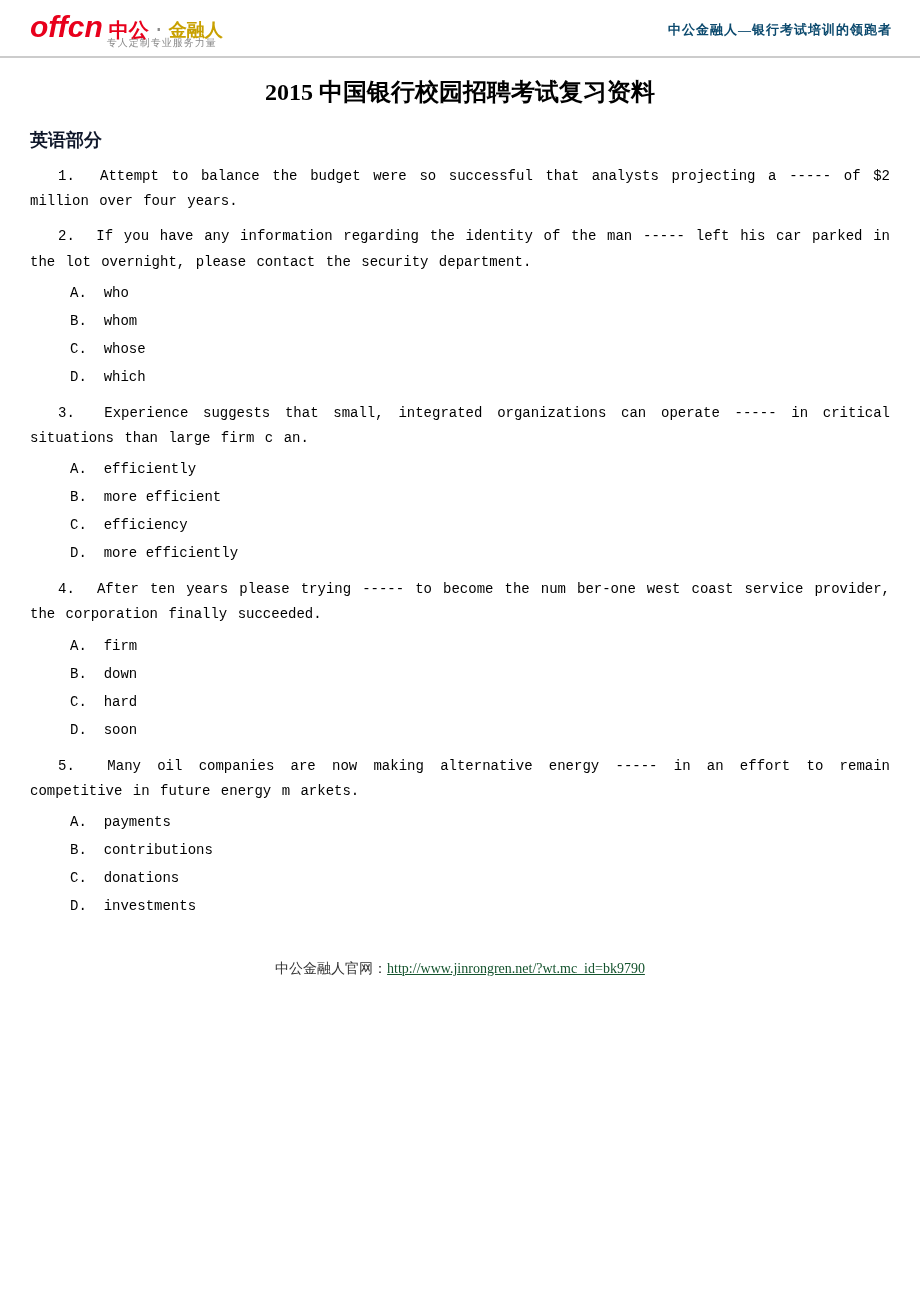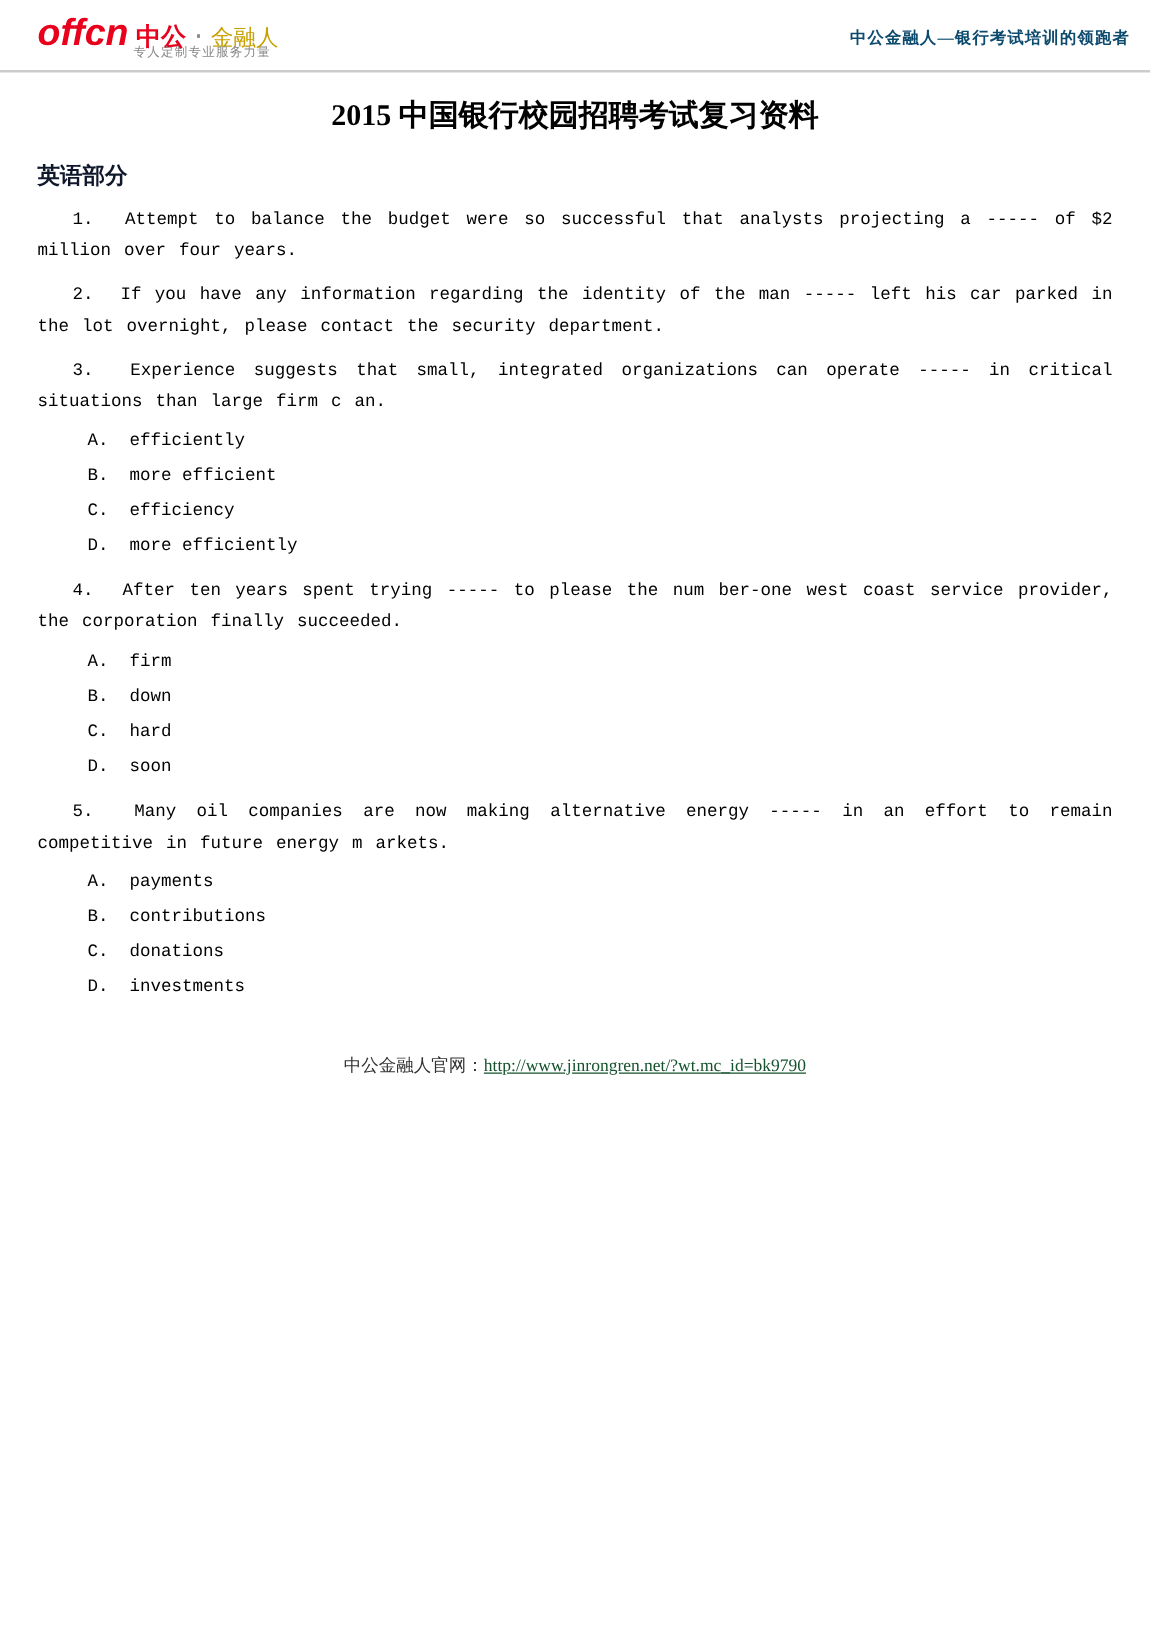--- a/index.html
+++ b/index.html
@@ -14,21 +14,21 @@
       background: #ffffff;
       font-family: "Courier New", Courier, monospace;
       font-size: 14px;
       color: #000000;
     }
 
     .header {
       display: flex;
       align-items: center;
       justify-content: space-between;
-      padding: 12px 16px 8px 30px;
+      padding: 12px 28px 8px 30px;
       border-bottom: 2px solid #cccccc;
     }
 
     .logo-area {
       display: flex;
       align-items: center;
     }
 
     .logo-off {
       color: #e8001c;
@@ -49,21 +49,21 @@
     .logo-divider {
       color: #888;
       font-size: 20px;
       margin: 0 4px;
     }
 
     .logo-gold {
       color: #c8a000;
       font-size: 18px;
       font-family: "SimSun", serif;
-      font-weight: normal;
+      font-weight: bold;
     }
 
     .logo-subtitle {
       font-size: 10px;
       color: #888;
       display: block;
       margin-top: -2px;
       font-family: "SimSun", serif;
       letter-spacing: 1px;
     }
@@ -170,37 +170,43 @@
   <div class="question">
     <div class="question-text indent">
       <span>1.</span>&nbsp;&nbsp;<span>Attempt  to  balance  the  budget  were  so  successful  that analysts  projecting  a  -----  of  $2  million  over  four  years.</span>
     </div>
   </div>
 
   <div class="question">
     <div class="question-text indent">
       <span>2.</span>&nbsp;&nbsp;<span>If  you  have  any  information  regarding  the  identity  of the  man  -----  left  his  car  parked  in  the  lot  overnight, please  contact  the  security  department.</span>
     </div>
+    <div class="options">
+      <div class="option"><span>A.</span>&nbsp;&nbsp;<span>who</span></div>
+      <div class="option"><span>B.</span>&nbsp;&nbsp;<span>whom</span></div>
+      <div class="option"><span>C.</span>&nbsp;&nbsp;<span>whose</span></div>
+      <div class="option"><span>D.</span>&nbsp;&nbsp;<span>which</span></div>
+    </div>
   </div>
 
   <div class="question">
     <div class="question-text indent">
       <span>3.</span>&nbsp;&nbsp;<span>Experience  suggests  that  small,  integrated  organizations can  operate  -----  in  critical  situations  than  large  firm  c an.</span>
     </div>
     <div class="options">
       <div class="option"><span>A.</span>&nbsp;&nbsp;<span>efficiently</span></div>
       <div class="option"><span>B.</span>&nbsp;&nbsp;<span>more  efficient</span></div>
       <div class="option"><span>C.</span>&nbsp;&nbsp;<span>efficiency</span></div>
       <div class="option"><span>D.</span>&nbsp;&nbsp;<span>more  efficiently</span></div>
     </div>
   </div>
 
   <div class="question">
     <div class="question-text indent">
-      <span>4.</span>&nbsp;&nbsp;<span>After  ten  years  spent  trying  -----  to  please  the  num ber-one  west  coast  service  provider,  the  corporation  finally succeeded.</span>
+      <span>4.</span>&nbsp;&nbsp;<span>After  ten  years  please  trying  -----  to  become  the  num ber-one  west  coast  service  provider,  the  corporation  finally succeeded.</span>
     </div>
     <div class="options">
       <div class="option"><span>A.</span>&nbsp;&nbsp;<span>firm</span></div>
       <div class="option"><span>B.</span>&nbsp;&nbsp;<span>down</span></div>
       <div class="option"><span>C.</span>&nbsp;&nbsp;<span>hard</span></div>
       <div class="option"><span>D.</span>&nbsp;&nbsp;<span>soon</span></div>
     </div>
   </div>
 
   <div class="question">

